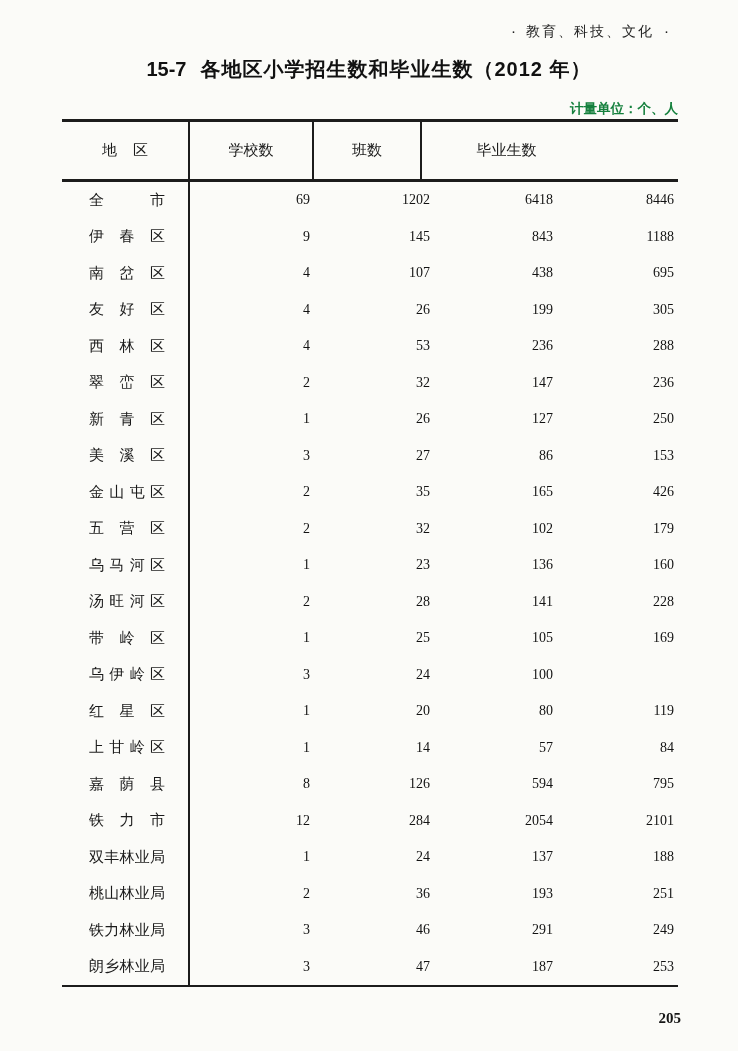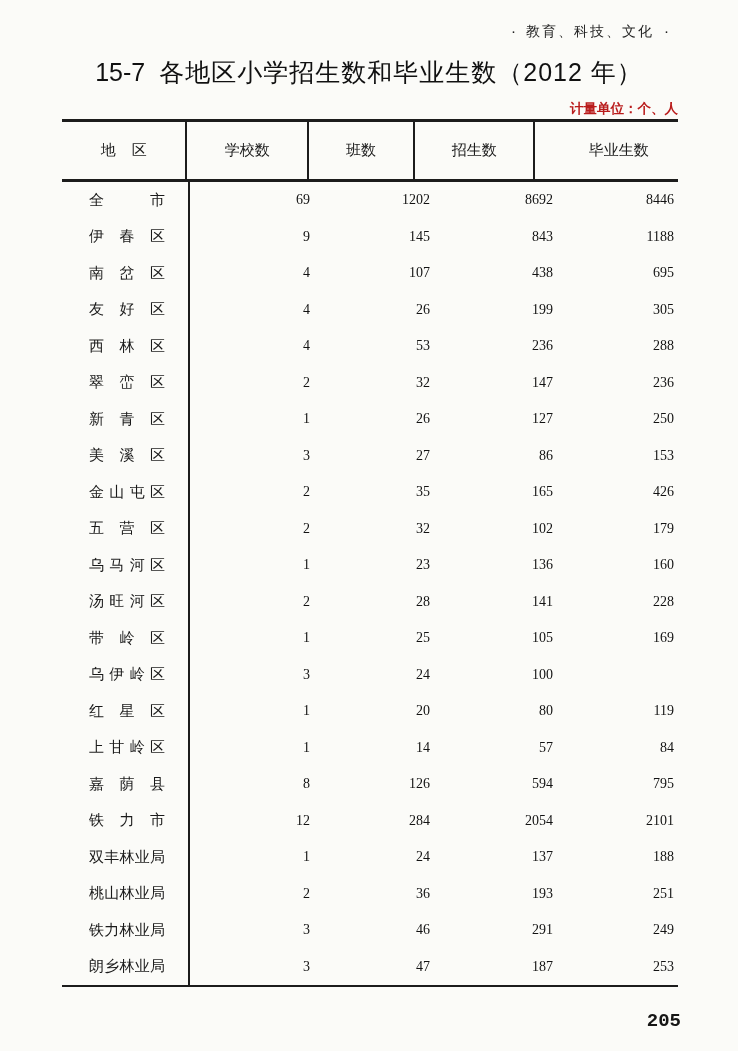--- a/index.html
+++ b/index.html
@@ -17,29 +17,29 @@
     position:absolute;top:23px;right:59px;
     font-size:14px;letter-spacing:2px;color:#1f1f1f;
     display:flex;align-items:center;
   }
   .category .bullet{font-size:15px;margin:0 10px;letter-spacing:0;}
   
   .title{
     position:absolute;top:56px;left:0;width:100%;
     text-align:center;
     font-family:"Liberation Sans","DejaVu Sans",sans-serif;
-    font-weight:normal;font-size:25px;letter-spacing:1px;color:#111;
+    font-weight:bold;font-size:20px;letter-spacing:1px;color:#111;
     white-space:nowrap;
   }
   .title .title-index{margin-right:14px;letter-spacing:0;}
   
   .unit-note{
     position:absolute;top:100px;right:60px;
     font-family:"Liberation Sans","DejaVu Sans",sans-serif;
-    font-weight:bold;font-size:13.5px;color:#b91c1c;
+    font-weight:bold;font-size:13.5px;color:#15803d;
   }
   
   .stat-table{
     position:absolute;left:62px;top:119px;width:616px;
     border-top:3px solid #1c1c1c;
   }
   .thead{
     display:flex;height:57px;
     border-bottom:3px solid #1c1c1c;
     font-size:15px;color:#1a1a1a;font-weight:500;
@@ -71,22 +71,22 @@
   .td.n2{width:120px;}
   .td.n3{width:123px;}
   .td.n4{width:121px;}
   
   .distribute{display:inline-flex;justify-content:space-between;width:76px;white-space:nowrap;}
   .distribute.hdr{width:46px;}
   .distribute i{font-style:normal;}
   
   .page-number{
     position:absolute;top:1010px;right:57px;
-    font-size:19px;font-weight:600;color:#161616;
-    font-family:Liberation Mono, monospace;
+    font-size:15px;font-weight:600;color:#161616;
+    font-family:Liberation Serif, serif;
   }
 </style>
 </head>
 <body>
 
 <div class="page">
 
   <div class="category">
     <span class="bullet">·</span>
     <span>教育、科技、文化</span>
@@ -102,34 +102,33 @@
   <div class="stat-table">
     <div class="thead">
       <div class="th c0">
         <span class="distribute hdr">
             <i>地</i>
             <i>区</i>
           </span>
       </div>
       <div class="th c1">学校数</div>
       <div class="th c2">班数</div>
-      <div class="th c3">招生数</div>
       <div class="th c4">毕业生数</div>
     </div>
     <div class="tbody">
         <div class="tr">
     <div class="td region">
       <span class="distribute">
               <i>全</i>
               <i>市</i>
             </span>
     </div>
     <div class="td num n1">69</div>
     <div class="td num n2">1202</div>
-    <div class="td num n3">8692</div>
+    <div class="td num n3">6418</div>
     <div class="td num n4">8446</div>
   </div>
         <div class="tr">
     <div class="td region">
       <span class="distribute">
               <i>伊</i>
               <i>春</i>
               <i>区</i>
             </span>
     </div>

